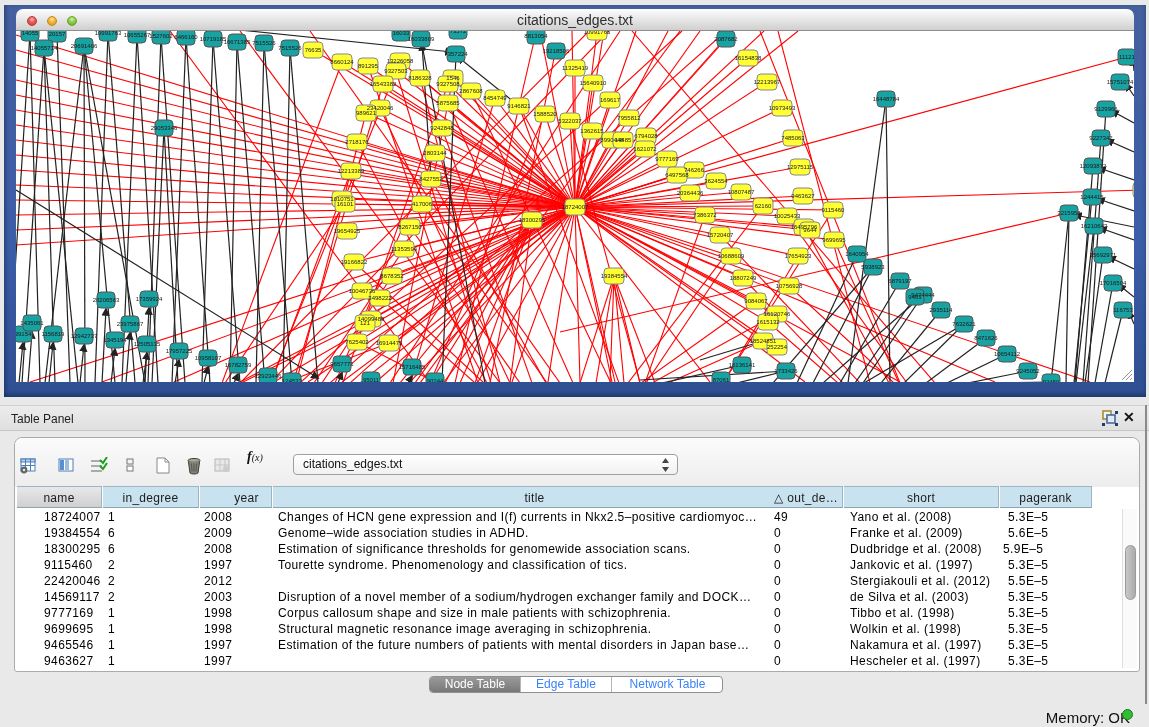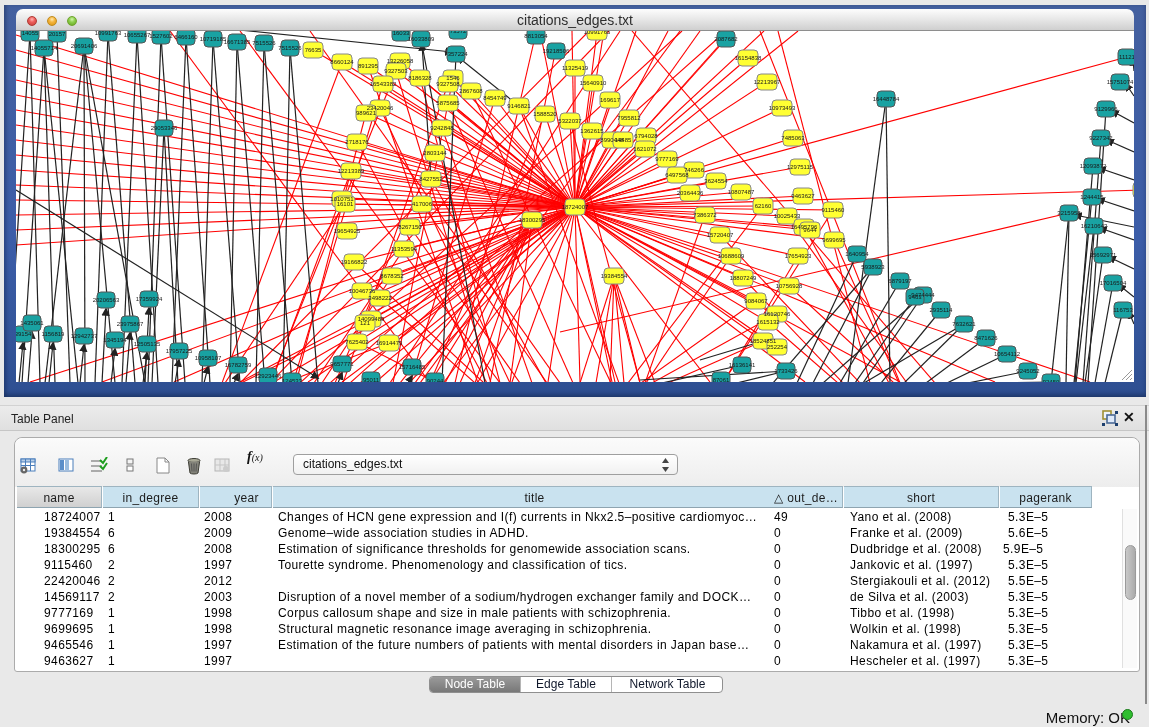--- a/index.html
+++ b/index.html
@@ -22,21 +22,21 @@
 #combo{position:absolute;left:278px;top:16px;width:385px;height:21px;background:linear-gradient(#fff,#f1f1f1);
  border:1px solid #9f9f9f;border-radius:4px;font-size:12px;color:#111;line-height:19px;padding-left:9px}
 .hc{position:absolute;top:486px;height:22px;border-right:1px solid #9eb4c0;border-top:1px solid #9eb4c0;border-bottom:1px solid #8ea4b0;
  font-size:12px;letter-spacing:0.3px;color:#1c1c1c;text-align:center;line-height:22px}
 .tr{position:absolute;left:17px;height:16px;width:1105px;background:#fff}
 .tc{position:absolute;top:0;height:16px;font-size:12px;letter-spacing:0.4px;color:#000;white-space:nowrap;overflow:hidden;line-height:16px}
 #vsb{position:absolute;left:1122px;top:509px;width:15px;height:159px;background:#fafafa;border-left:1px solid #e0e0e0}
 #vsb .th{position:absolute;left:2px;top:36px;width:11px;height:55px;border-radius:6px;background:linear-gradient(90deg,#c9c9c9,#ababab);border:1px solid #9a9a9a}
 #tabs{position:absolute;left:429px;top:676px;width:294px;height:17px;border:1px solid #8f8f8f;border-radius:4px;
  background:#fff;font-size:12px}
-#tabs div{position:absolute;top:0;height:15px;line-height:15px;text-align:center;color:#0f172a}
+#tabs div{position:absolute;top:0;height:15px;line-height:15px;text-align:center;color:#3b82f6}
 #seg1{left:0;width:90px;background:linear-gradient(#9a9a9a,#787878);color:#fff !important;border-radius:3px 0 0 3px}
 #seg2{left:90px;width:91px;border-left:1px solid #b5b5b5}
 #seg3{left:181px;width:112px;border-left:1px solid #b5b5b5;border-radius:0 3px 3px 0}
 #mem{position:absolute;left:0;top:704px;width:1149px;height:23px;background:#e9e9e9}
 #mem .t{position:absolute;right:19px;top:5px;font-size:15px;color:#111}
 #mem .dot{position:absolute;right:16px;top:5px;width:11px;height:11px;border-radius:50%;background:#2fbe2f;border:1px solid #1c7a1c}
 #redge{position:absolute;left:1145px;top:405px;width:2px;height:322px;background:#8a8a8a}
 #float{position:absolute;left:1102px;top:410px;width:16px;height:16px}
 #close{position:absolute;left:1123px;top:409px;width:15px;height:17px;font-size:14px;font-weight:bold;color:#111}
 .ico{position:absolute;top:19px}

